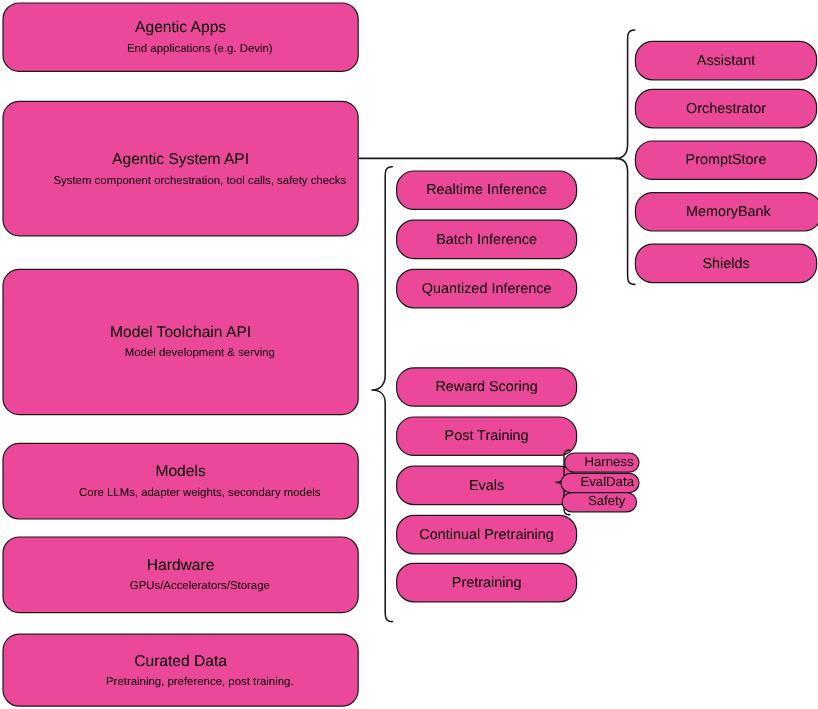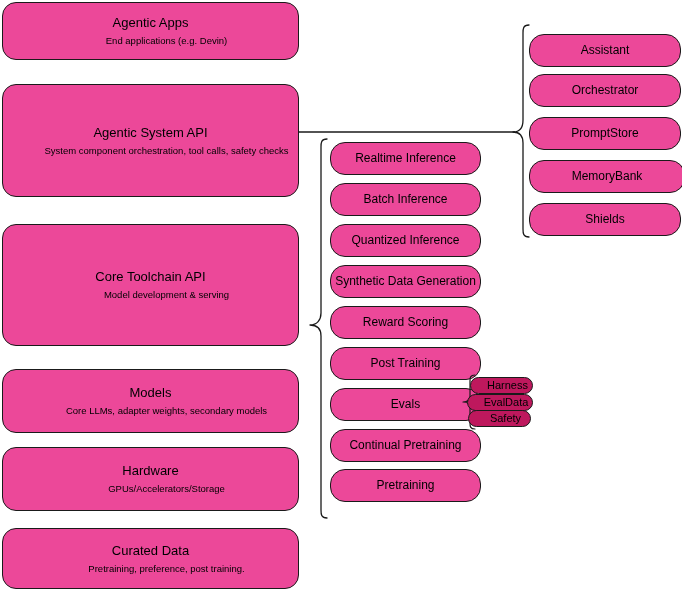--- a/index.html
+++ b/index.html
@@ -48,21 +48,21 @@
   .capsule {
     border-radius: 15px;
   }
   .capsule .label {
     font-size: 12px;
     line-height: 15px;
   }
   .pill {
     position: absolute;
     box-sizing: border-box;
-    background: #be185d;
+    background: #ec4899;
     border: 1px solid #1a1a1a;
     border-radius: 999px;
     display: flex;
     align-items: center;
     justify-content: center;
     text-align: center;
     padding-left: 12px;
   }
   .pill .label {
     font-size: 11px;
@@ -86,21 +86,21 @@
     <div class="title">Agentic Apps</div>
     <div class="subtitle">End applications (e.g. Devin)</div>
   </div>
 
   <div class="node layer" style="left:2px; top:84px; width:297px; height:113px;">
     <div class="title">Agentic System API</div>
     <div class="subtitle">System component orchestration, tool calls, safety checks</div>
   </div>
 
   <div class="node layer" style="left:2px; top:224px; width:297px; height:122px;">
-    <div class="title">Core Toolchain API</div>
+    <div class="title">Model Toolchain API</div>
     <div class="subtitle">Model development &amp; serving</div>
   </div>
 
   <div class="node layer" style="left:2px; top:369px; width:297px; height:64px;">
     <div class="title">Models</div>
     <div class="subtitle">Core LLMs, adapter weights, secondary models</div>
   </div>
 
   <div class="node layer" style="left:2px; top:447px; width:297px; height:64px;">
     <div class="title">Hardware</div>
@@ -148,23 +148,20 @@
 
   <div class="node capsule" style="left:330px; top:142px; width:151px; height:33px;">
     <div class="label">Realtime Inference</div>
   </div>
   <div class="node capsule" style="left:330px; top:183px; width:151px; height:33px;">
     <div class="label">Batch Inference</div>
   </div>
   <div class="node capsule" style="left:330px; top:224px; width:151px; height:33px;">
     <div class="label">Quantized Inference</div>
   </div>
-  <div class="node capsule" style="left:330px; top:265px; width:151px; height:33px;">
-    <div class="label">Synthetic Data Generation</div>
-  </div>
   <div class="node capsule" style="left:330px; top:306px; width:151px; height:33px;">
     <div class="label">Reward Scoring</div>
   </div>
   <div class="node capsule" style="left:330px; top:347px; width:151px; height:33px;">
     <div class="label">Post Training</div>
   </div>
   <div class="node capsule" style="left:330px; top:388px; width:151px; height:33px;">
     <div class="label">Evals</div>
   </div>
   <div class="node capsule" style="left:330px; top:429px; width:151px; height:33px;">

